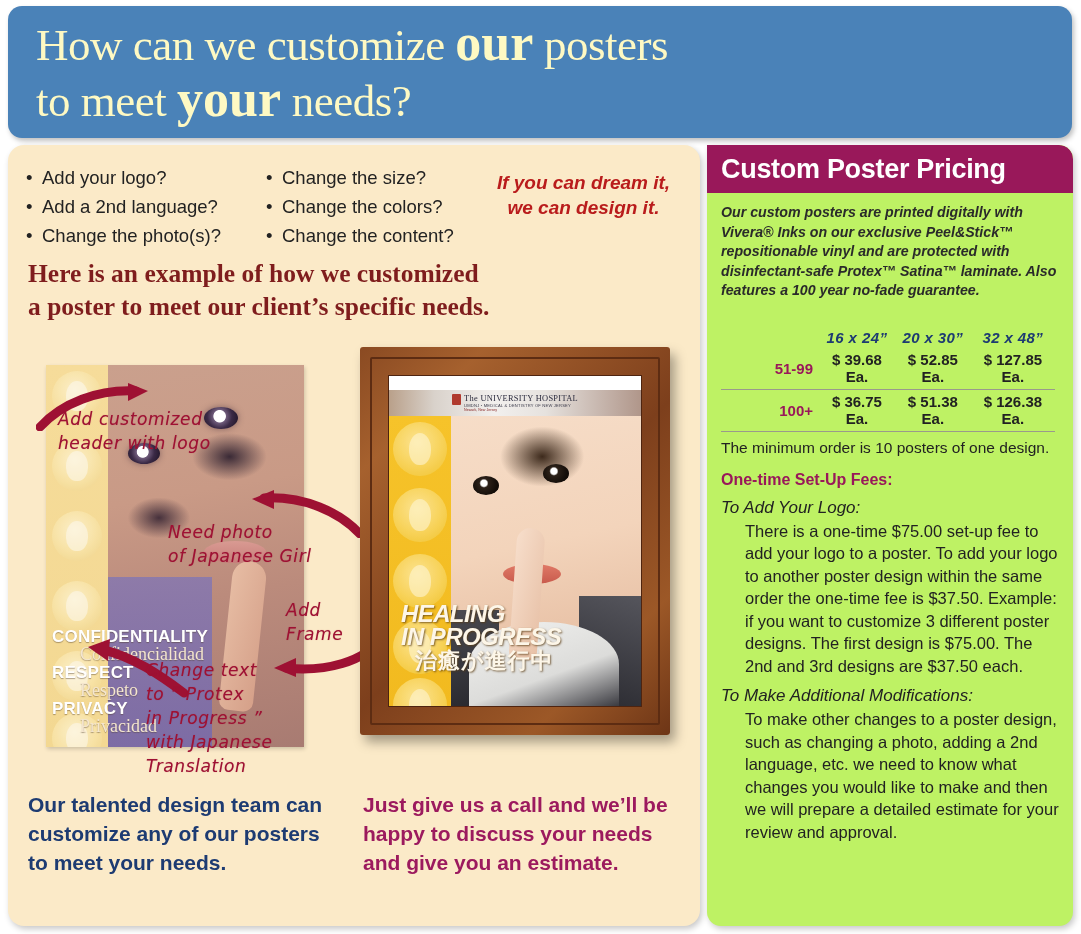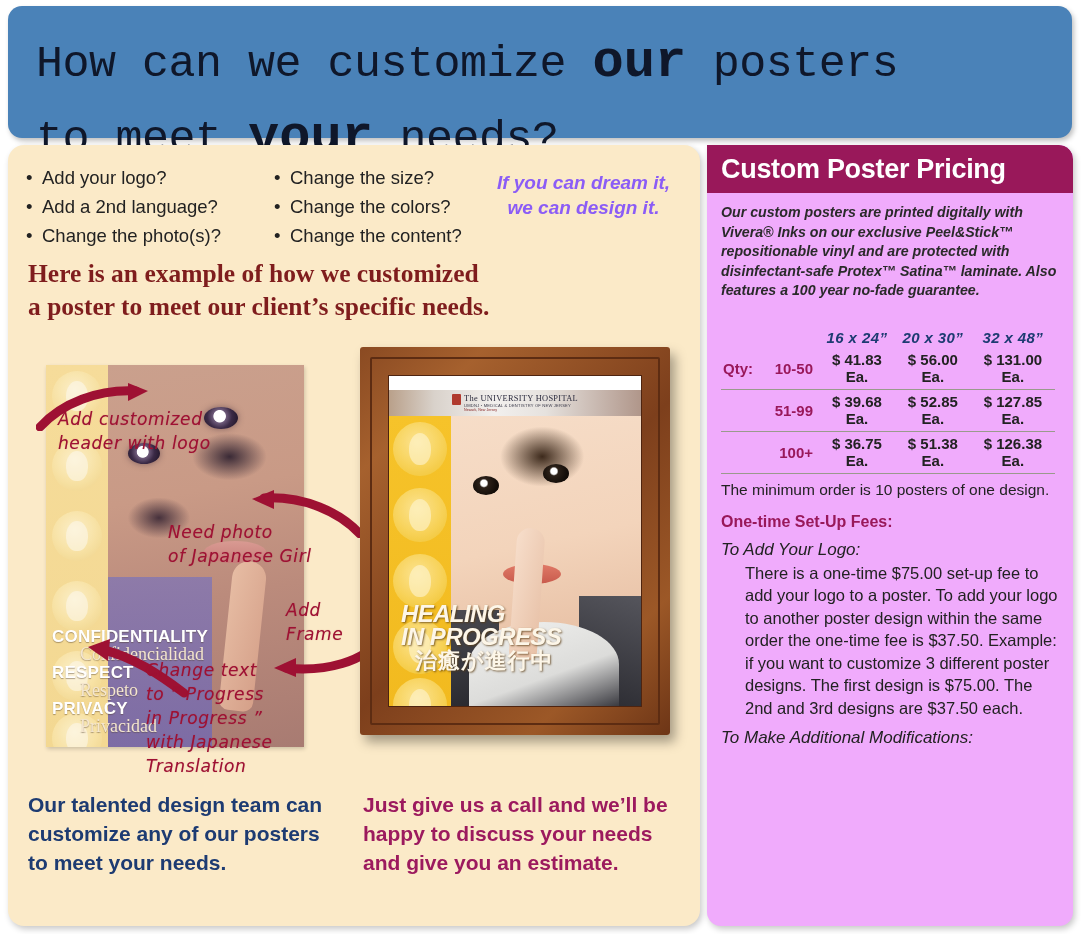--- a/index.html
+++ b/index.html
@@ -14,61 +14,60 @@
 
   
   .header-banner {
     position: absolute; left: 8px; top: 6px;
     width: 1064px; height: 132px;
     background: #4a82b8;
     border-radius: 14px;
     box-shadow: 2px 3px 5px rgba(0,0,0,0.25);
   }
   .header-line {
-    font-family: Liberation Mono, monospace;
-    color: #0f172a;
+    font-family: Liberation Serif, serif;
+    color: #fef9c3;
     font-size: 45px;
     line-height: 53px;
     letter-spacing: -0.5px;
     padding-left: 28px;
     white-space: nowrap;
-    margin-top: 20px;
   }
   .header-line:first-child { padding-top: 10px; }
   .hl-em { font-weight: bold; font-size: 52px; letter-spacing: 0px; }
 
   
   .left-panel {
     position: absolute; left: 8px; top: 145px;
     width: 692px; height: 781px;
     background: #fbeac8;
     border-radius: 16px;
     box-shadow: 2px 3px 6px rgba(0,0,0,0.22);
     overflow: hidden;
   }
 
   .bullets {
     position: absolute; left: 18px; top: 18px;
-    display: flex; gap: 8px; justify-content: flex-end;
+    display: flex; gap: 0px; justify-content: flex-end;
   }
   .bullet-col { width: 240px; }
   .bullet-col.second { width: 220px; }
   .bullet-item {
     font-size: 18.5px;
     color: #222222;
     line-height: 29px;
     white-space: nowrap;
   }
   .bullet-item .dot { display: inline-block; width: 16px; }
 
   .tagline {
     position: absolute; left: 468px; top: 25px;
     width: 215px;
     font-style: italic; font-weight: bold;
-    color: #8b5cf6;
+    color: #b91c1c;
     font-size: 19px;
     line-height: 25px;
     text-align: center;
   }
 
   .example-heading {
     position: absolute; left: 20px; top: 112px;
     font-family: "Liberation Serif", serif;
     font-weight: bold;
     color: #7f1d1d;
@@ -275,21 +274,21 @@
   .foot-right {
     position: absolute; left: 355px; top: 645px; width: 325px;
     color: #9c1a5e; font-weight: bold; 
     font-size: 21px; line-height: 29px;
   }
 
   
   .right-panel {
     position: absolute; left: 707px; top: 145px;
     width: 366px; height: 781px;
-    background: #f0abfc;
+    background: #bef264;
     border-radius: 0 14px 14px 14px;
     box-shadow: 2px 3px 6px rgba(0,0,0,0.22);
     overflow: hidden;
   }
   .rp-header {
     width: 100%; height: 48px;
     background: #99185a;
     display: flex; align-items: center;
     border-radius: 0 14px 0 0;
   }
@@ -437,21 +436,21 @@
     <div class="annot annot-2">
         <div>Need photo</div>
         <div>of Japanese Girl</div>
       </div>
     <div class="annot annot-3">
         <div>Add</div>
         <div>Frame</div>
       </div>
     <div class="annot annot-4">
         <div>Change text</div>
-        <div>to “ Progress</div>
+        <div>to “ Protex</div>
         <div>in Progress ”</div>
         <div>with Japanese</div>
         <div>Translation</div>
       </div>
 
     <div class="frame">
       <div class="frame-inner">
         <div class="pb-header">
           <div class="pb-header-logo">
             <div class="pb-h-mark"></div>
@@ -502,27 +501,20 @@
           <tr>
             <th class="size-head"></th>
             <th class="size-head"></th>
             <th class="size-head">16 x 24”</th>
             <th class="size-head">20 x 30”</th>
             <th class="size-head">32 x 48”</th>
           </tr>
         </thead>
         <tbody>
           <tr>
-            <td class="qty-label">Qty:</td>
-            <td class="qty-range">10-50</td>
-            <td>$ 41.83 Ea.</td>
-            <td>$ 56.00 Ea.</td>
-            <td>$ 131.00 Ea.</td>
-          </tr>
-          <tr>
             <td class="qty-label"></td>
             <td class="qty-range">51-99</td>
             <td>$ 39.68 Ea.</td>
             <td>$ 52.85 Ea.</td>
             <td>$ 127.85 Ea.</td>
           </tr>
           <tr>
             <td class="qty-label"></td>
             <td class="qty-range">100+</td>
             <td>$ 36.75 Ea.</td>
@@ -533,16 +525,17 @@
       </table>
 
       <div class="min-order">The minimum order is 10 posters of one design.</div>
 
       <div class="fees-title">One-time Set-Up Fees:</div>
 
       <div class="sub-title">To Add Your Logo:</div>
       <div class="fee-body">There is a one-time $75.00 set-up fee to add your logo to a poster. To add your logo to another poster design within the same order the one-time fee is $37.50. Example: if you want to customize 3 different poster designs.  The first design is $75.00.  The 2nd and 3rd designs are $37.50 each.</div>
 
       <div class="sub-title">To Make Additional Modifications:</div>
+      <div class="fee-body">To make other changes to a poster design, such as changing a photo, adding a 2nd language, etc. we need to know what changes you would like to make and then we will prepare a detailed estimate for your review and approval.</div>
     </div>
   </div>
 
 </div>
 
 </body></html>

